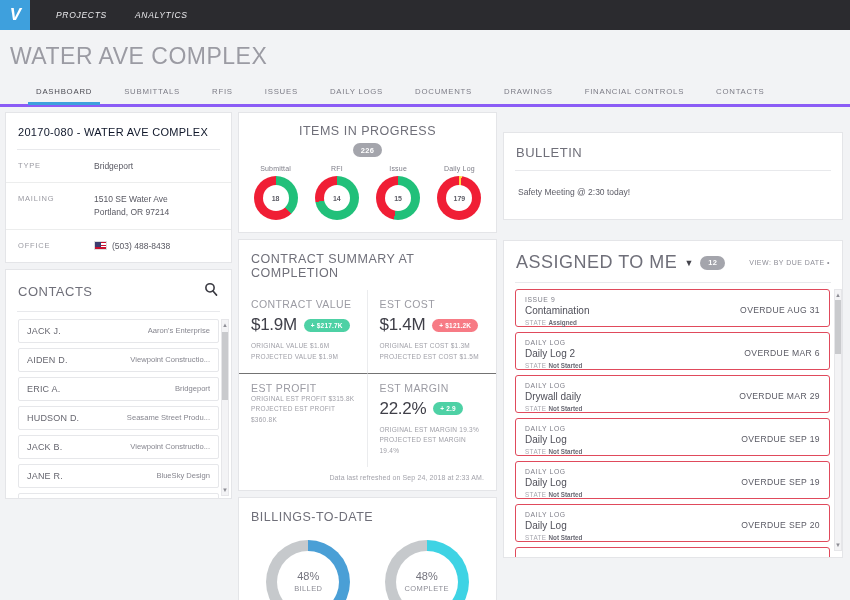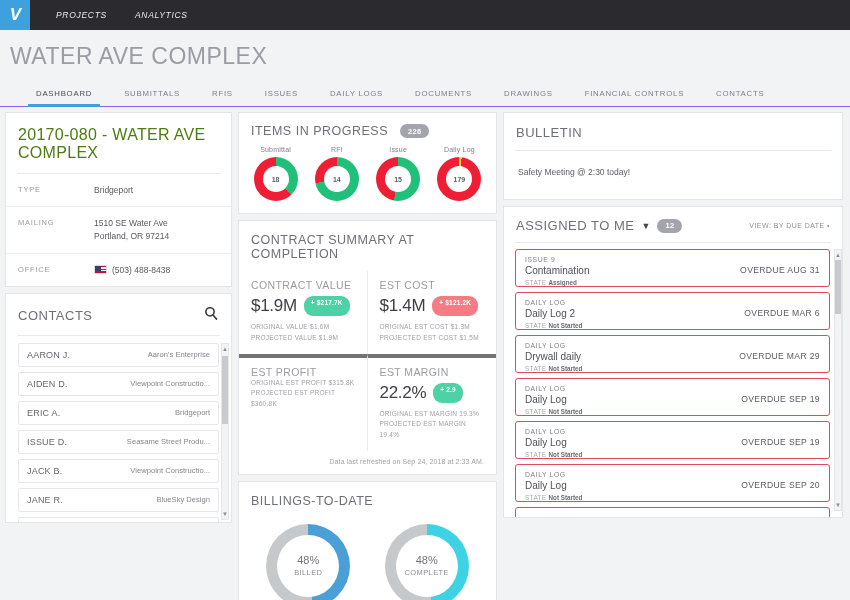--- a/index.html
+++ b/index.html
@@ -29,54 +29,54 @@
   }
 
   
   .proj-header { background: #f2f3f5; padding: 14px 0 0 0; }
   .proj-title {
     font-size: 23px; color: #9b9ba3; font-weight: 300;
     letter-spacing: 0.5px; padding-left: 10px; line-height: 1.05;
   }
   .tabs {
     display: flex; align-items: flex-end; padding-left: 20px;
-    margin-top: 13px; height: 26px; border-bottom: 1px solid #8b5cf6;
+    margin-top: 13px; height: 26px; border-bottom: 3px solid #8b5cf6;
   }
   .tab {
     font-size: 7.8px; letter-spacing: 0.75px; color: #7c7c86;
     padding: 0 16px 8px 16px; cursor: pointer; position: relative;
   }
   .tab.active { color: #4b4b53; }
   .tab.active:after {
     content:""; position: absolute; left: 8px; right: 8px; bottom: -1px;
     height: 3px; background: #3ea0dd;
   }
 
   
   .content {
     display: flex; gap: 6px; padding: 5px;
     height: 494px; align-items: flex-start;
   }
   .col-left  { width: 227px; display:flex; flex-direction:column; gap:6px; }
   .col-mid   { width: 259px; display:flex; flex-direction:column; gap:6px; }
-  .col-right { width: 340px; display:flex; flex-direction:column; gap:6px; }
+  .col-right { width: 340px; display:flex; flex-direction:column; gap:20px;margin-top:20px; }
 
   .card {
     background: #fff; border: 1px solid #e4e5e8;
   }
   .card-title {
     font-size: 13px; color: #6f6f79; font-weight: 300;
     letter-spacing: 0.5px; padding: 12px 12px 10px 12px;
   }
   .card-title.sm { font-size: 12.5px; }
   .divider { height:1px; background:#e8e9ec; margin: 0 11px; }
 
   
   .proj-info-title {
-    font-size: 16px; color: #4d7c0f; font-weight: 300; letter-spacing: .3px;
+    font-size: 11px; color: #0f172a; font-weight: 300; letter-spacing: .3px;
     padding: 13px 12px 11px 12px;
   }
   .info-row { display: flex; padding: 10px 12px 9px 12px; }
   .info-row + .info-row { border-top: 1px solid #eceded; }
   .info-label {
     width: 76px; font-size: 7.5px; color: #9a9aa2; letter-spacing: .8px;
     padding-top: 1px;
   }
   .info-value { font-size: 8.5px; color: #585862; line-height: 1.55; }
   .flag {
@@ -114,21 +114,21 @@
     background:#f3f3f5; border:1px solid #e6e6e9;
   }
   .vscroll .thumb { position:absolute; left:0; right:0; top:12px; height:68px; background:#c9cacd; }
   .vscroll .arr {
     position:absolute; left:0; right:0; height:10px; color:#8d8d94; font-size:6px;
     text-align:center; line-height:10px;
   }
   .vscroll .arr.up { top:0; } .vscroll .arr.down { bottom:0; }
 
   
-  .iip-head { display:flex; align-items:center; gap:12px; padding: 11px 12px 4px 12px; }
+  .iip-head { display:flex; align-items:center; gap:5px; padding: 11px 12px 4px 12px; flex-direction: column; }
   .count-pill {
     background:#a4a5ac; color:#fff; font-size:7.5px; font-weight:bold;
     border-radius:9px; padding: 2.5px 8px; letter-spacing:.3px;
   }
   .donut-row { display:flex; justify-content:space-around; padding: 4px 6px 12px 6px; }
   .donut-cell { text-align:center; width: 58px; }
   .donut-label { font-size: 7px; color:#7e7e88; margin-bottom: 4px; letter-spacing:.2px; }
   .donut { width:44px; height:44px; margin:0 auto; border-radius:50%; position:relative; }
   .donut:after {
     content:""; position:absolute; left:9px; top:9px; right:9px; bottom:9px;
@@ -136,23 +136,23 @@
   }
   .donut span {
     position:absolute; inset:0; display:flex; align-items:center; justify-content:center;
     font-size:7px; color:#5d5d66; z-index:2; font-weight:600;
   }
 
   
   .cs-grid { display:grid; grid-template-columns: 1fr 1fr; }
   .cs-cell { padding: 8px 12px 10px 12px; }
   .cs-cell.rb { border-right:1px solid #ebecee; }
-  .cs-cell.tb { border-top:4px solid #737373; }
+  .cs-cell.tb { border-top:1px solid #737373; }
   .cs-label { font-size:10.5px; color:#9b9ba3; font-weight:300; letter-spacing:.4px; }
-  .cs-valrow { display:flex; gap:7px; margin: 5px 0 6px 0; }
+  .cs-valrow { display:flex; align-items:center; gap:7px; margin: 5px 0 6px 0; }
   .cs-val { font-size:17px; color:#3f3f48; font-weight:300; letter-spacing:-.3px; }
   .pill {
     color:#fff; font-size:6.5px; font-weight:bold; border-radius:9px;
     padding: 3px 7px; white-space:nowrap; letter-spacing:.2px;
   }
   .pill.pos { background:#4ed1a5; }
   .pill.neg { background:#f77b85; }
   .cs-sub { font-size:6.5px; color:#a0a0a8; line-height:1.65; letter-spacing:.25px; }
   .refreshed {
     text-align:right; font-size:7px; color:#a3a3ab;
@@ -176,21 +176,21 @@
 
   
   .bulletin-body { font-size:8.5px; color:#5c5c66; padding: 16px 14px 22px 14px; }
 
   
   .atm-head {
     display:flex; align-items:center; justify-content:space-between;
     padding: 11px 12px 9px 12px;
   }
   .atm-left { display:flex; align-items:center; gap:7px; }
-  .atm-title { font-size:13px; color:#6f6f79; font-weight:300; letter-spacing:.5px; }
+  .atm-title { font-size:18px; color:#6f6f79; font-weight:300; letter-spacing:.5px; }
   .caret { font-size:9px; color:#44444c; }
   .atm-view { font-size:7px; color:#8e8e97; letter-spacing:.45px; cursor:pointer; }
   .atm-list { position:relative; padding: 6px 12px 0 11px; height: 274px; overflow:hidden; }
   .task {
     border:1px solid #e04a5c; border-radius:3px; background:#fff;
     padding: 6px 9px 5px 9px; margin-bottom:5px; cursor:pointer;
     display:flex; align-items:flex-start; justify-content:space-between;
     height: 38px;
   }
   .task-type { font-size:6.8px; color:#7e7e88; letter-spacing:.6px; }
@@ -260,33 +260,33 @@
           <div class="search-icon">
             <svg width="15" height="15" viewBox="0 0 16 16">
               <circle cx="6.4" cy="6.2" r="4.4" fill="none" stroke="#3a3a42" stroke-width="1.7"></circle>
               <line x1="9.6" y1="9.5" x2="13.4" y2="14" stroke="#3a3a42" stroke-width="1.7" stroke-linecap="round"></line>
             </svg>
           </div>
         </div>
         <div class="divider"></div>
         <div class="contacts-list">
           <div class="contact-row">
-            <span class="contact-name">AARON J.</span>
+            <span class="contact-name">JACK J.</span>
             <span class="contact-org">Aaron's Enterprise</span>
           </div>
           <div class="contact-row">
             <span class="contact-name">AIDEN D.</span>
             <span class="contact-org">Viewpoint Constructio...</span>
           </div>
           <div class="contact-row">
             <span class="contact-name">ERIC A.</span>
             <span class="contact-org">Bridgeport</span>
           </div>
           <div class="contact-row">
-            <span class="contact-name">ISSUE D.</span>
+            <span class="contact-name">HUDSON D.</span>
             <span class="contact-org">Seasame Street Produ...</span>
           </div>
           <div class="contact-row">
             <span class="contact-name">JACK B.</span>
             <span class="contact-org">Viewpoint Constructio...</span>
           </div>
           <div class="contact-row">
             <span class="contact-name">JANE R.</span>
             <span class="contact-org">BlueSky Design</span>
           </div>

